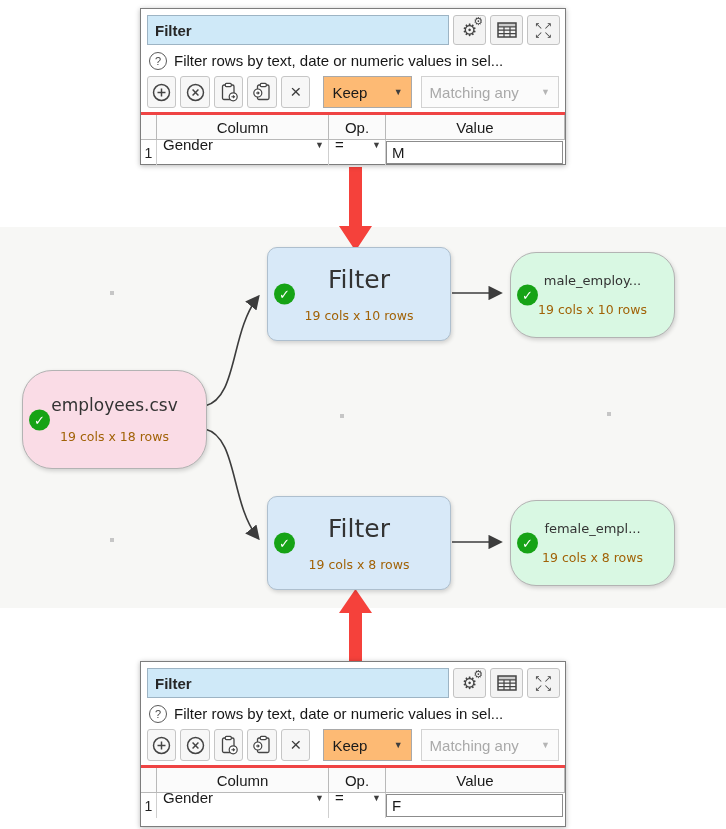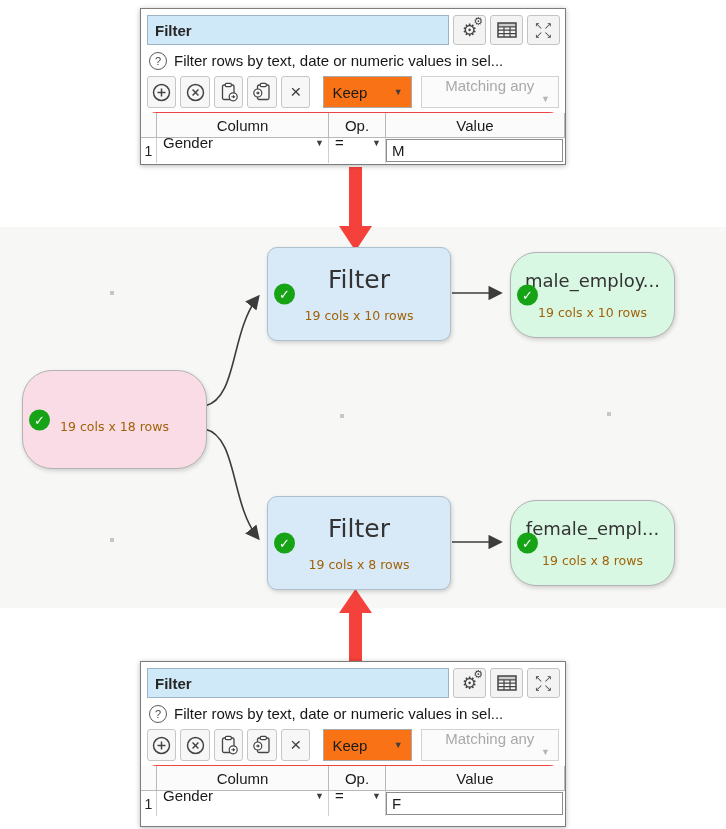--- a/index.html
+++ b/index.html
@@ -20,21 +20,21 @@
     box-shadow:1px 2px 4px rgba(0,0,0,.16);
     display:flex;flex-direction:column;align-items:center;justify-content:center;
     font-family:"DejaVu Sans",sans-serif;color:#333;
   }
   .node .ntitle{font-size:17px;}
   .node .nsub{font-size:12.5px;margin-top:14px;color:#a16207;}
   .node.transform{background:#d8e9f8;border-color:#aebfce;border-radius:10px;}
   .node.transform .ntitle{font-size:25px;}
   .node.input{background:#fadce6;border-radius:30px;}
   .node.output{background:#d9f8e3;border-radius:26px;}
-  .node.output .ntitle{font-size:18px;}
+  .node.output .ntitle{font-size:13px;}
   .check{
     position:absolute;left:6px;top:50%;transform:translateY(-50%);
     width:21px;height:21px;border-radius:50%;background:#16a316;color:#fff;
     display:flex;align-items:center;justify-content:center;
     font-size:13px;font-weight:bold;
   }
   
   .panel{
     position:absolute;left:140px;width:426px;background:#fff;
     border:1px solid #7d7d7d;box-shadow:0 1px 5px rgba(0,0,0,.28);
@@ -66,34 +66,34 @@
   }
   .help-text{font-size:15px;color:#161616;white-space:nowrap;}
   .toolbar{display:flex;align-items:center;gap:4px;margin:4px 6px;height:32px;}
   .tool-btn{
     width:31px;height:32px;box-sizing:border-box;border:1px solid #c6c6c6;
     background:#f7f7f7;border-radius:3px;display:flex;align-items:center;
     justify-content:center;color:#3e3e3e;cursor:pointer;
   }
   .tool-x{font-size:19px;font-weight:400;}
   .dropdown{
-    height:32px;box-sizing:border-box;border:1px solid #a9a9a9;background:#f97316;
+    height:32px;box-sizing:border-box;border:1px solid #a9a9a9;background:#fdba74;
     display:flex;align-items:center;padding:0 8px;font-size:15px;color:#1a1a1a;
     cursor:pointer;
   }
   .dropdown .caret{margin-left:auto;font-size:9px;color:#3e3e3e;padding-left:8px;}
   .dd-keep{width:92px;margin-left:9px;}
-  .dd-matching{width:145px;margin-left:5px;flex-direction:column;}
+  .dd-matching{width:145px;margin-left:5px;}
   .dropdown.disabled{color:#a9a9a9;border-color:#d2d2d2;background:#fbfbfb;}
   .dropdown.disabled .caret{color:#b5b5b5;}
   
   .ftable{
     display:grid;grid-template-columns:16px 172px 57px 1fr;
-    grid-auto-rows:25px;border-top:1px solid #ef4444;margin-top:3px;
-    font-size:15px;color:#1a1a1a;border-radius:16px;
+    grid-auto-rows:25px;border-top:3px solid #ef4444;margin-top:3px;
+    font-size:15px;color:#1a1a1a;
   }
   .th{
     background:#fbfbfb;border-right:1px solid #b9b9b9;border-bottom:1px solid #b9b9b9;
     display:flex;align-items:center;justify-content:center;
   }
   .th:last-child{border-right:none;}
   .td{display:flex;align-items:center;border-right:1px solid #cfcfcf;box-sizing:border-box;}
   .rowidx{justify-content:center;font-size:14px;color:#222;}
   .combo{padding:0 4px 16px 6px;cursor:pointer;}
   .combo .caret{margin-left:auto;font-size:9px;color:#3e3e3e;}
@@ -117,20 +117,21 @@
   <path d="M 205 406 C 238 398, 230 332, 258 297" fill="none" stroke="#3c3c3c" stroke-width="1.6" marker-end="url(#arrow)"></path>
   <path d="M 205 429 C 238 437, 230 503, 258 538" fill="none" stroke="#3c3c3c" stroke-width="1.6" marker-end="url(#arrow)"></path>
   <path d="M 452 293 H 500" fill="none" stroke="#3c3c3c" stroke-width="1.6" marker-end="url(#arrow)"></path>
   <path d="M 452 542 H 500" fill="none" stroke="#3c3c3c" stroke-width="1.6" marker-end="url(#arrow)"></path>
   <polygon points="349,167 362,167 362,226 372,226 355.5,251 339,226 349,226" fill="#f5413b"></polygon>
   <polygon points="355.5,589 372,613 362,613 362,661 349,661 349,613 339,613" fill="#f5413b"></polygon>
 </svg>
 
 <div class="node input" style="left:22px;top:370px;width:183px;height:97px;">
   <span class="check">✓</span>
+  <div class="ntitle">employees.csv</div>
   <div class="nsub">19 cols x 18 rows</div>
 </div>
 
 <div class="node transform" style="left:267px;top:247px;width:182px;height:92px;">
   <span class="check">✓</span>
   <div class="ntitle">Filter</div>
   <div class="nsub">19 cols x 10 rows</div>
 </div>
 
 <div class="node output" style="left:510px;top:252px;width:163px;height:84px;">

